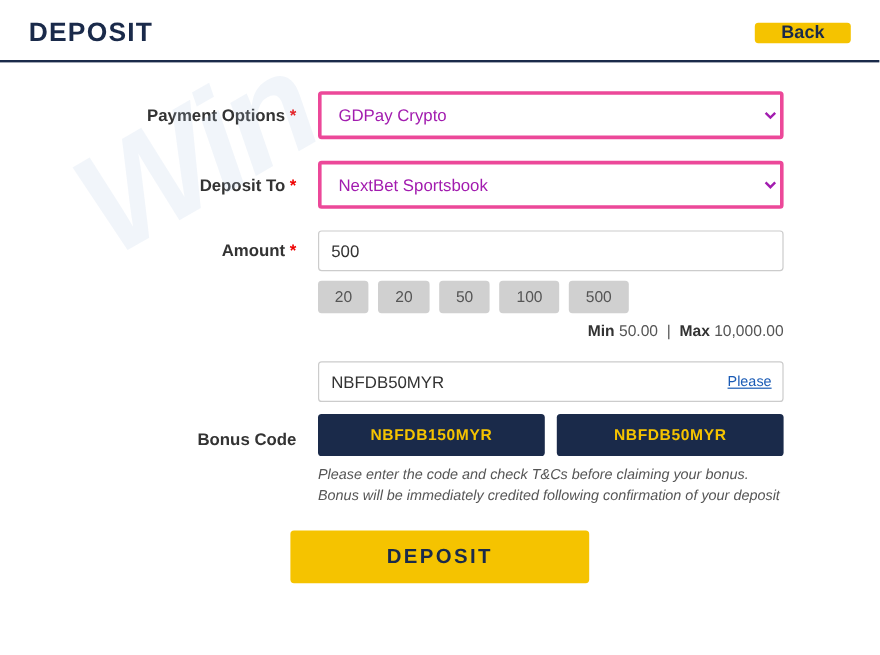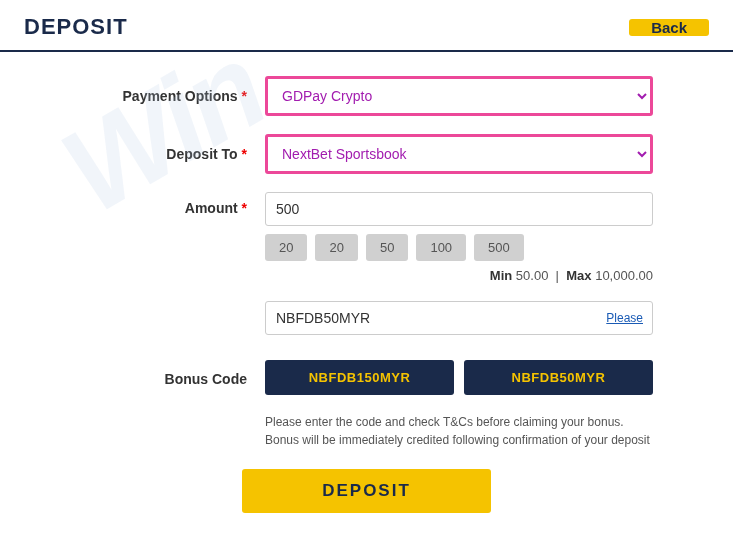--- a/index.html
+++ b/index.html
@@ -158,41 +158,42 @@
       transform: translateY(-50%);
       font-size: 12px;
       color: #1a5bb5;
       text-decoration: underline;
       cursor: pointer;
     }
 
     .bonus-code-buttons {
       display: flex;
       gap: 10px;
-      margin-top: 25px;
+      margin-top: 10px;
     }
 
     .bonus-code-btn {
       flex: 1;
       background: #1a2a4a;
       color: #f5c300;
       border: none;
       padding: 10px 8px;
       font-size: 13px;
       font-weight: bold;
       border-radius: 3px;
       cursor: pointer;
       letter-spacing: 0.5px;
     }
 
     .bonus-notice {
-      margin-top: 18px;
+      margin-top: 6px;
       font-size: 12px;
       color: #555;
       line-height: 1.5;
+      font-style: italic;
     }
 
     
     .deposit-btn-row {
       display: flex;
       justify-content: center;
       margin-top: 20px;
     }
 
     .deposit-btn {

